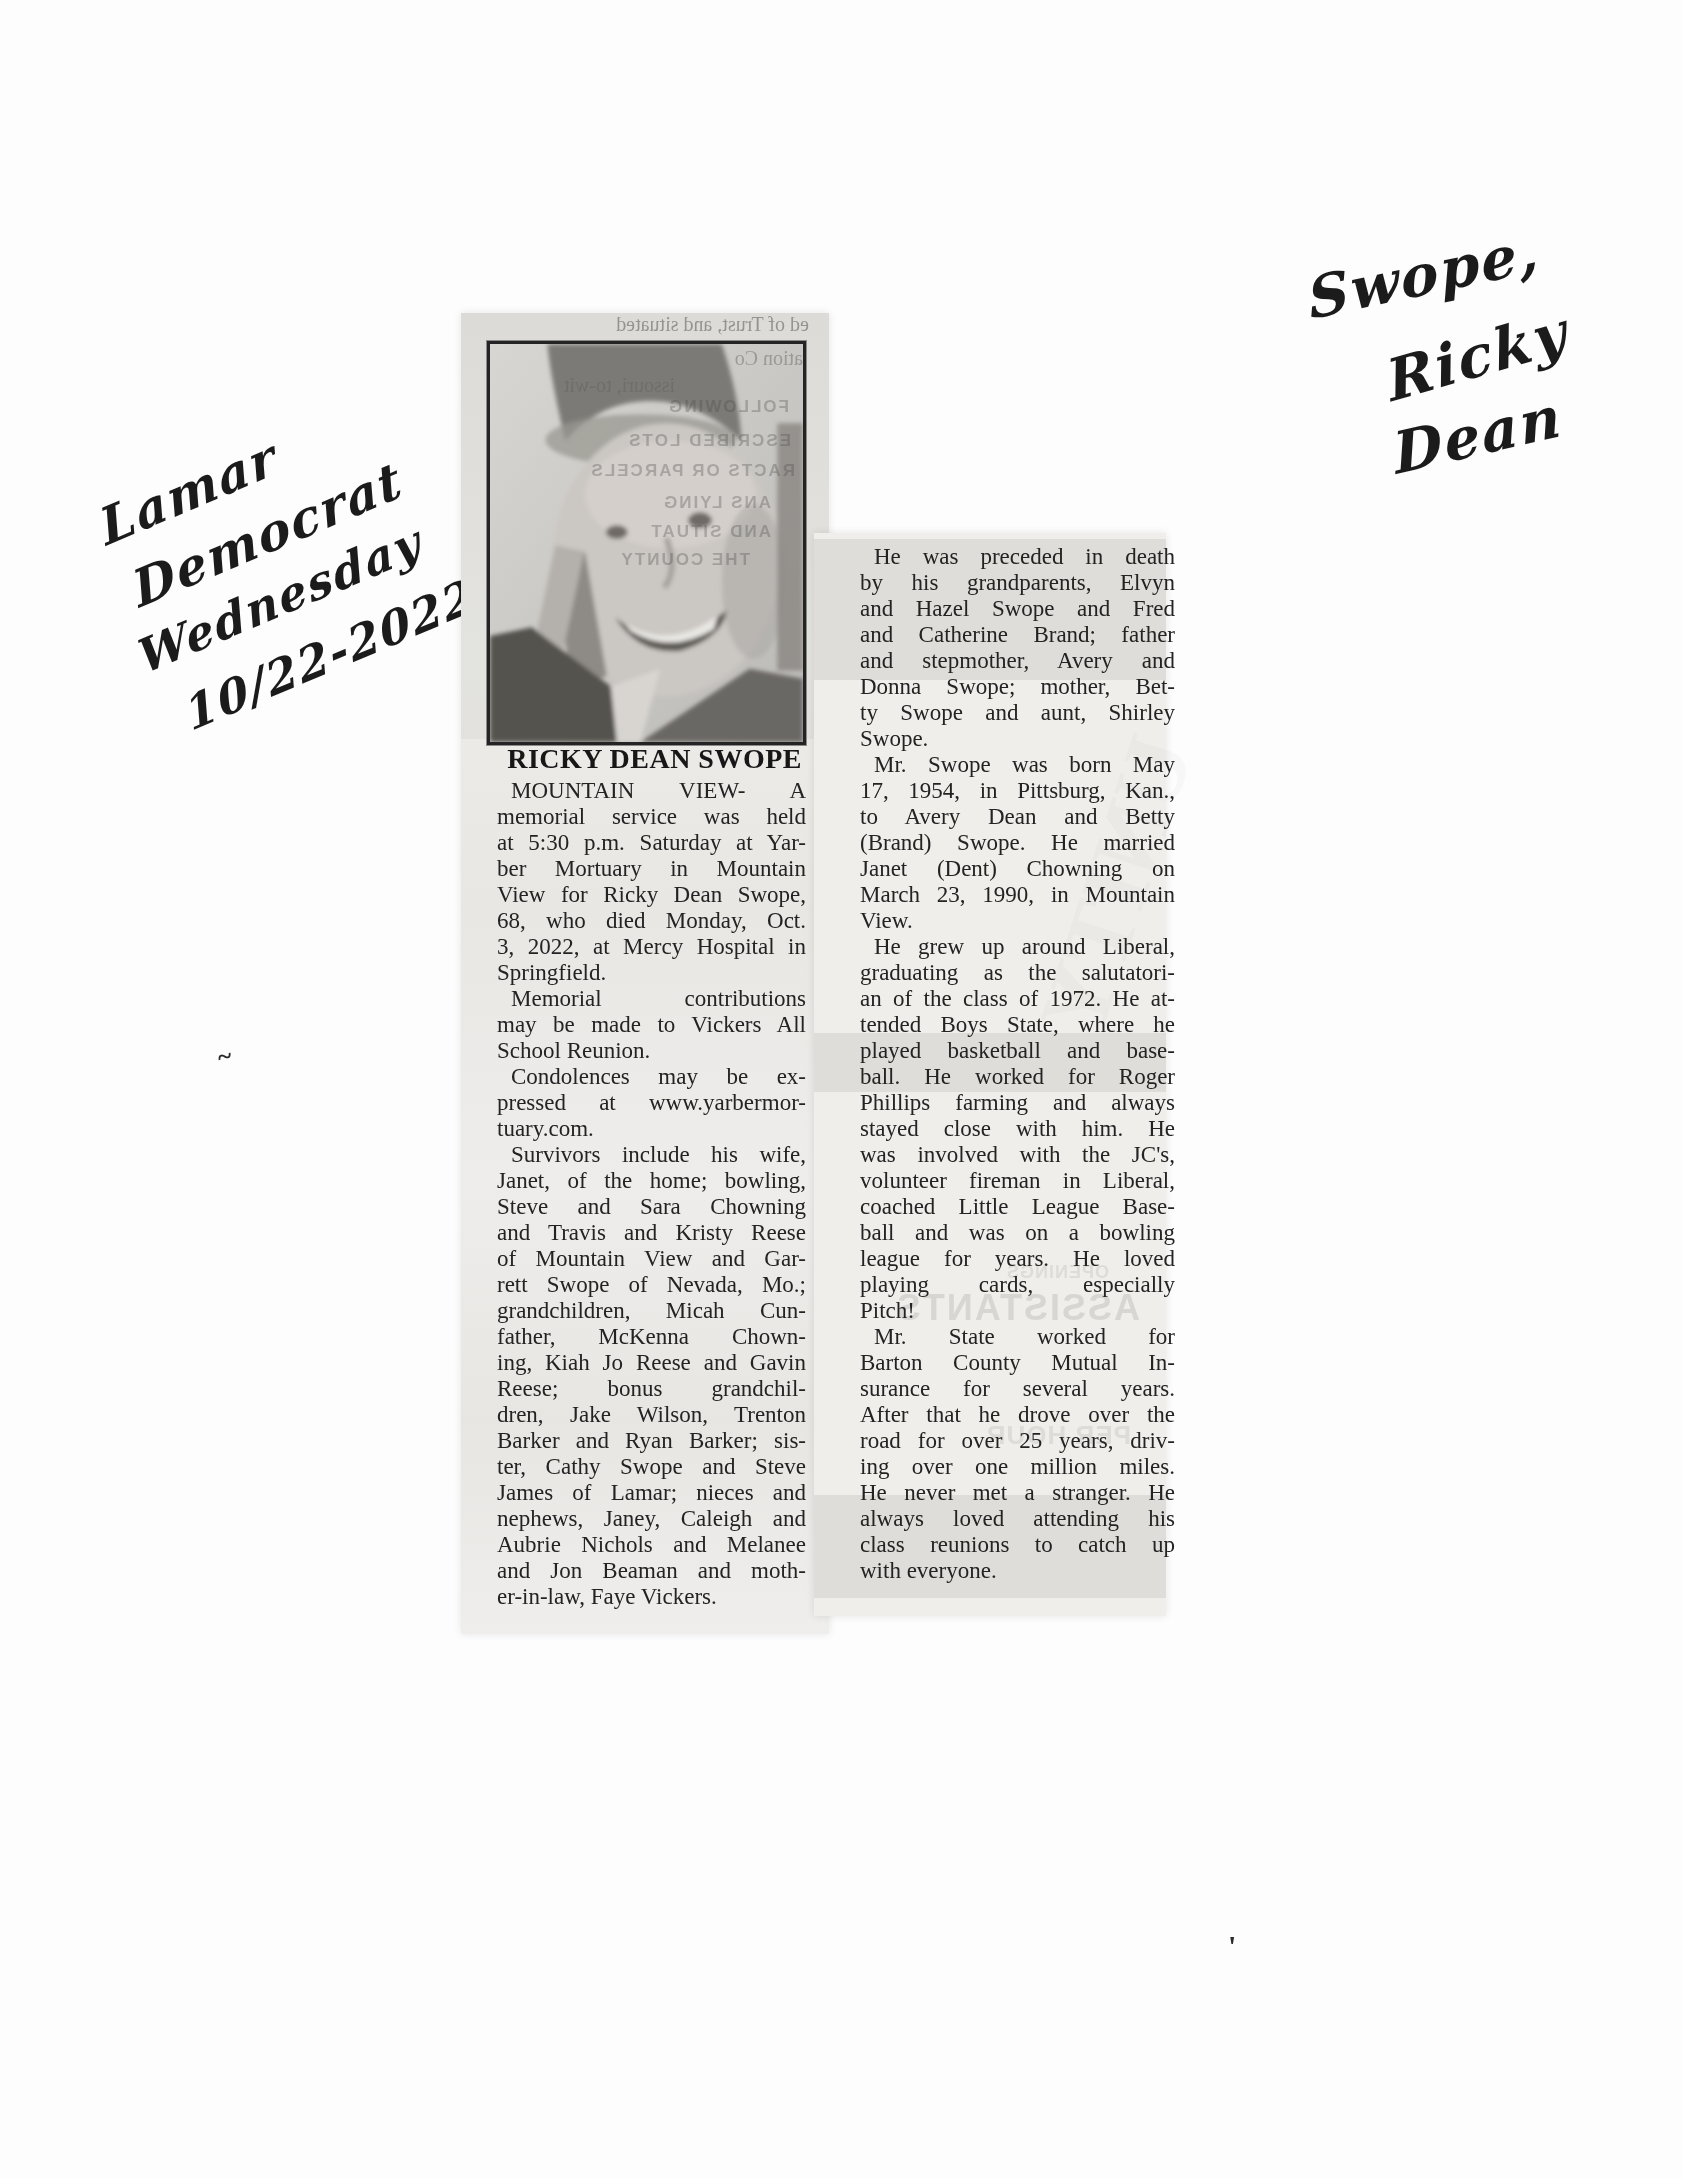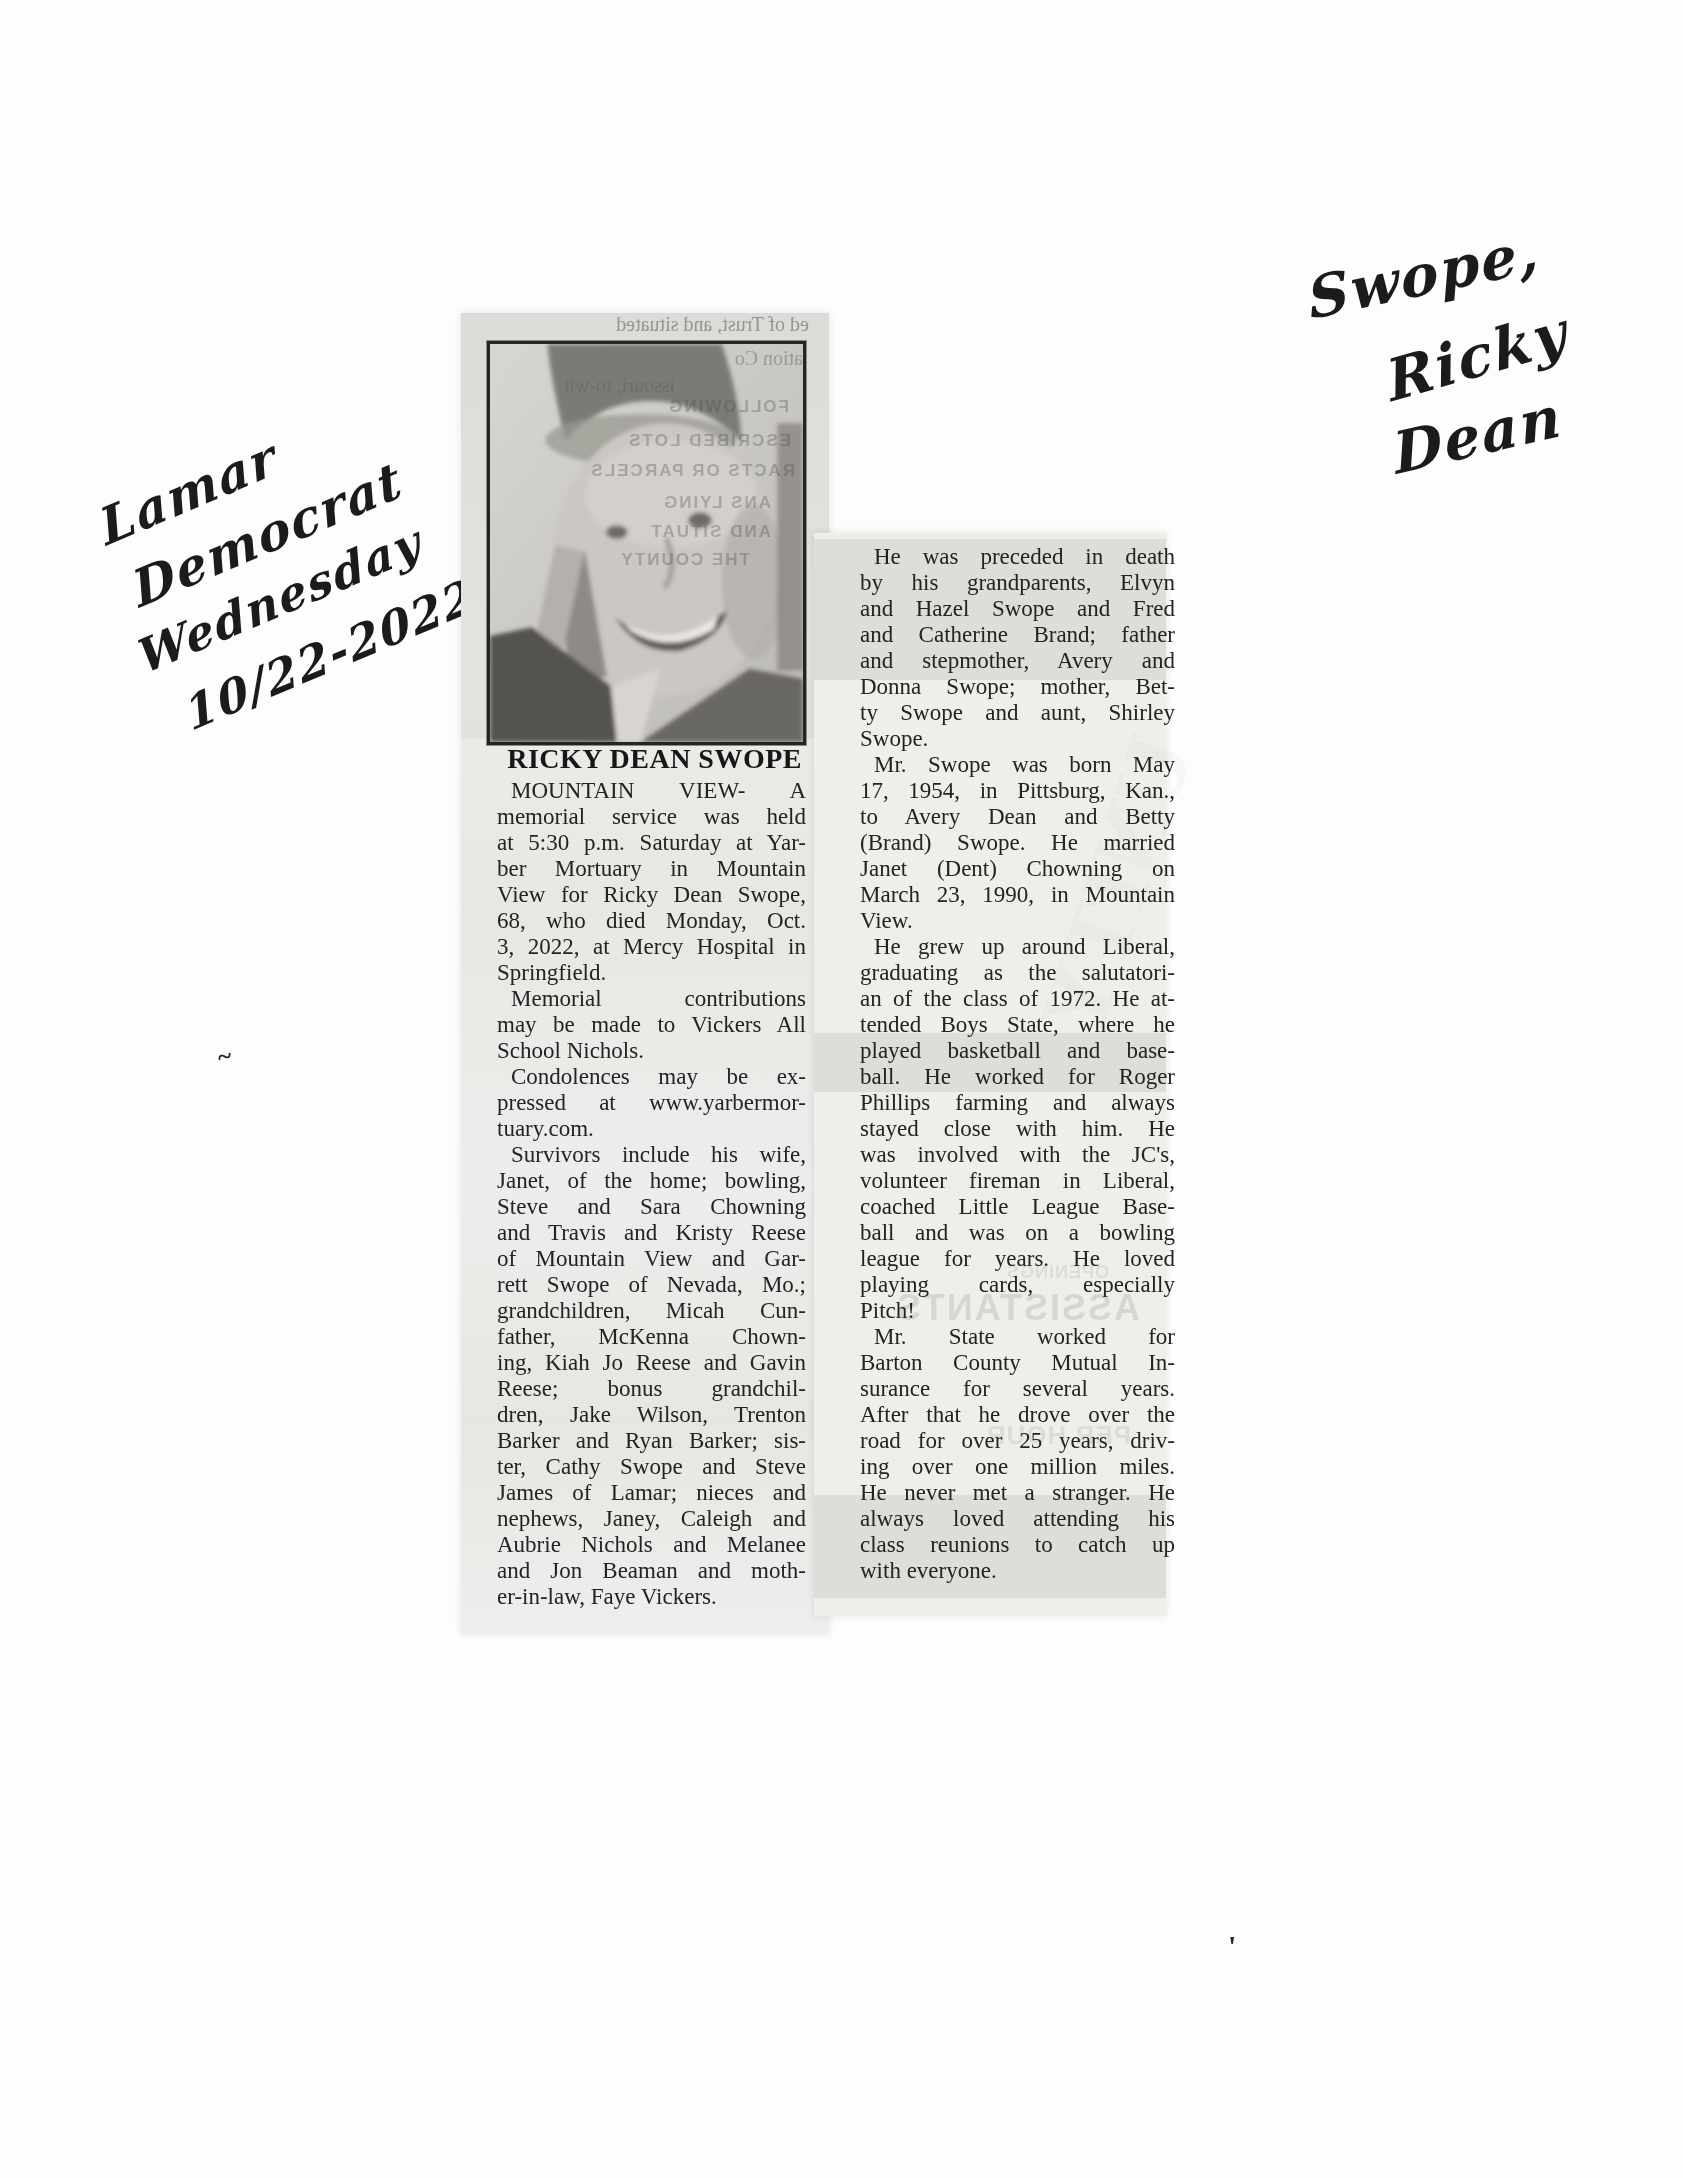--- a/index.html
+++ b/index.html
@@ -117,21 +117,21 @@
         <div class="line first">MOUNTAIN VIEW- A</div>
         <div class="line">memorial service was held</div>
         <div class="line">at 5:30 p.m. Saturday at Yar-</div>
         <div class="line">ber Mortuary in Mountain</div>
         <div class="line">View for Ricky Dean Swope,</div>
         <div class="line">68, who died Monday, Oct.</div>
         <div class="line">3, 2022, at Mercy Hospital in</div>
         <div class="line last">Springfield.</div>
         <div class="line first">Memorial contributions</div>
         <div class="line">may be made to Vickers All</div>
-        <div class="line last">School Nichols.</div>
+        <div class="line last">School Reunion.</div>
         <div class="line first">Condolences may be ex-</div>
         <div class="line">pressed at www.yarbermor-</div>
         <div class="line last">tuary.com.</div>
         <div class="line first">Survivors include his wife,</div>
         <div class="line">Janet, of the home; bowling,</div>
         <div class="line">Steve and Sara Chowning</div>
         <div class="line">and Travis and Kristy Reese</div>
         <div class="line">of Mountain View and Gar-</div>
         <div class="line">rett Swope of Nevada, Mo.;</div>
         <div class="line">grandchildren, Micah Cun-</div>

